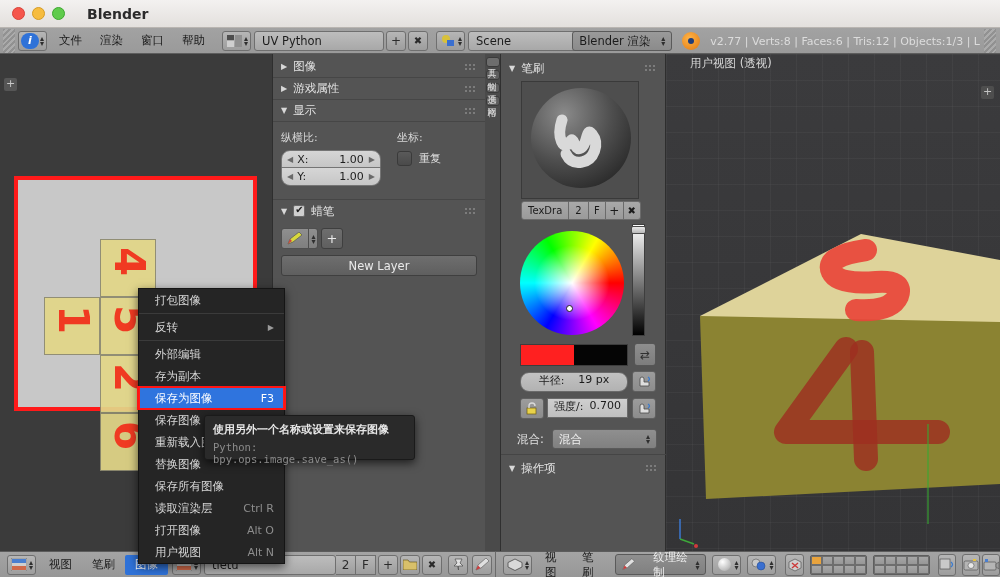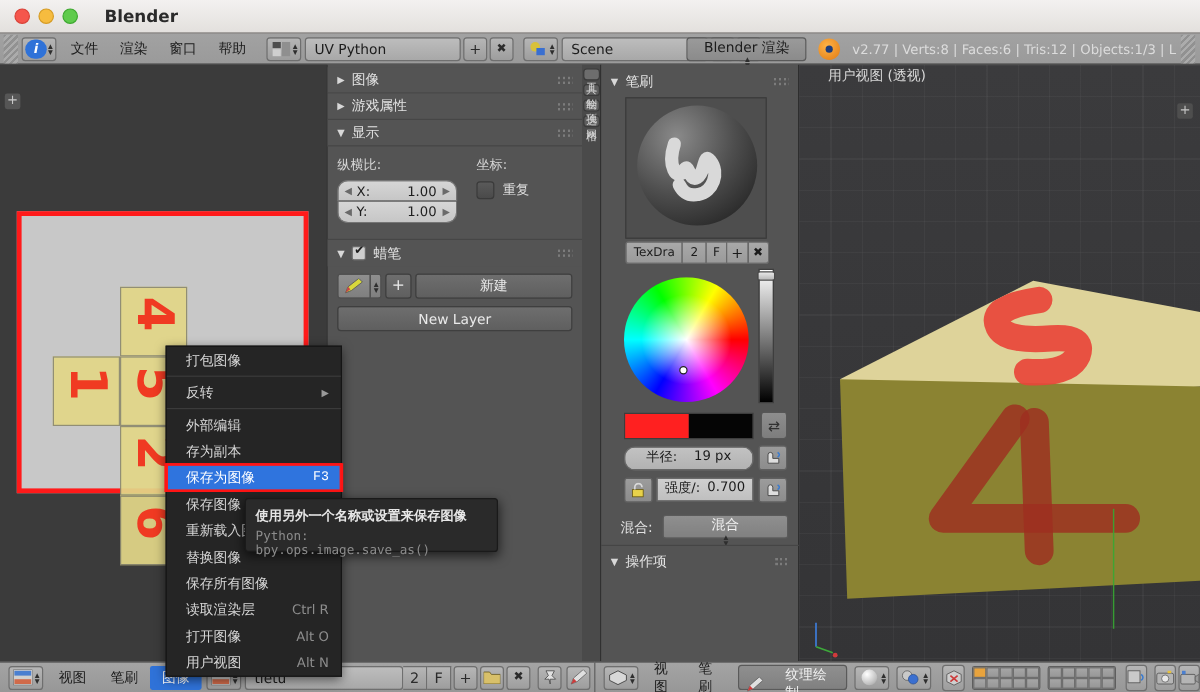--- a/index.html
+++ b/index.html
@@ -161,21 +161,21 @@
     display:flex; justify-content:center; gap:14px;
     color:#1b1b1b; font-size:11px;
   }
   .cursorbtn { position:absolute; width:24px; height:21px;
                background:linear-gradient(#9c9c9c,#8c8c8c); border:1px solid #606060;
                border-radius:3px; display:flex; align-items:center;
                justify-content:center; font-size:11px; }
   .dropdown { position:absolute; height:20px; border-radius:3px;
               background:linear-gradient(#8f8f8f,#808080); border:1px solid #5a5a5a;
               display:flex; align-items:center; padding:0 6px;
-              color:#f0f0f0; font-size:11.5px;flex-direction:column; }
+              color:#f0f0f0; font-size:11.5px; }
 
   
   #view3d { position:absolute; left:666px; top:54px; width:334px; height:497px;
             background:#39393b; overflow:hidden; }
   #v3d-bg { position:absolute; inset:0;
             background:
               repeating-linear-gradient(to right, rgba(255,255,255,.035) 0 1px, transparent 1px 26px),
               repeating-linear-gradient(to bottom, rgba(255,255,255,.035) 0 1px, transparent 1px 26px),
               linear-gradient(#3b3b3d,#343436); }
   .v3d-label { position:absolute; left:24px; top:2px; color:#d8d8d8; font-size:11.5px; }
@@ -202,21 +202,21 @@
 
   
   #ctxmenu { position:absolute; left:138px; top:288px; width:147px;
              background:#252525; border:1px solid #151515;
              box-shadow:0 3px 9px rgba(0,0,0,.6); z-index:40; }
   .ci { height:22px; display:flex; align-items:center; justify-content:space-between;
         padding:0 10px 0 16px; color:#d8d8d8; font-size:11.5px; }
   .ci .sk { color:#8d8d8d; font-size:11px; }
   .ci.sel { background:#2f74de; color:#ffffff; outline:2px solid #ff1a1a;
             outline-offset:-1px; position:relative; z-index:3; }
-  .ci.sel .sk { color:#ffffff;font-family:Liberation Mono, monospace; }
+  .ci.sel .sk { color:#ffffff; }
   .csep { height:1px; background:#3b3b3b; margin:2px 0; }
   .carrow { color:#9a9a9a; font-size:8px; }
 
   
   #sel-outline { position:absolute; left:137px; top:390px; width:149px; height:22px;
                  border:2px solid #ff1414; z-index:45; pointer-events:none; }
 
   
   #tooltip { position:absolute; left:204px; top:415px; width:211px; height:45px;
              background:#2a2a2a; border:1px solid #1a1a1a; border-radius:3px;
@@ -389,21 +389,20 @@
           <polygon points="1,12 3,7 5,9" fill="#cc4444"></polygon>
         </svg>
       </div>
       <div style="width:9px;height:21px;background:linear-gradient(#8f8f8f,#7f7f7f);border:1px solid #4f4f4f;border-left:none;border-radius:0 3px 3px 0;display:flex;align-items:center;justify-content:center;">
         <span class="arrows">
             <span>▴</span>
             <span>▾</span>
           </span>
       </div>
       <div class="btn-grey" style="width:22px;margin-left:3px;font-size:13px;">+</div>
-      <div class="btn-grey" style="flex:1;margin-left:3px;">新建</div>
     </div>
 
     <div class="btn-grey" style="margin:6px 8px 0 8px;">New Layer</div>
   </div>
 
   <div id="tabstrip">
     <div class="vtab active">工具</div>
     <div class="vtab">绘制</div>
     <div class="vtab">选项</div>
     <div class="vtab">网格</div>

